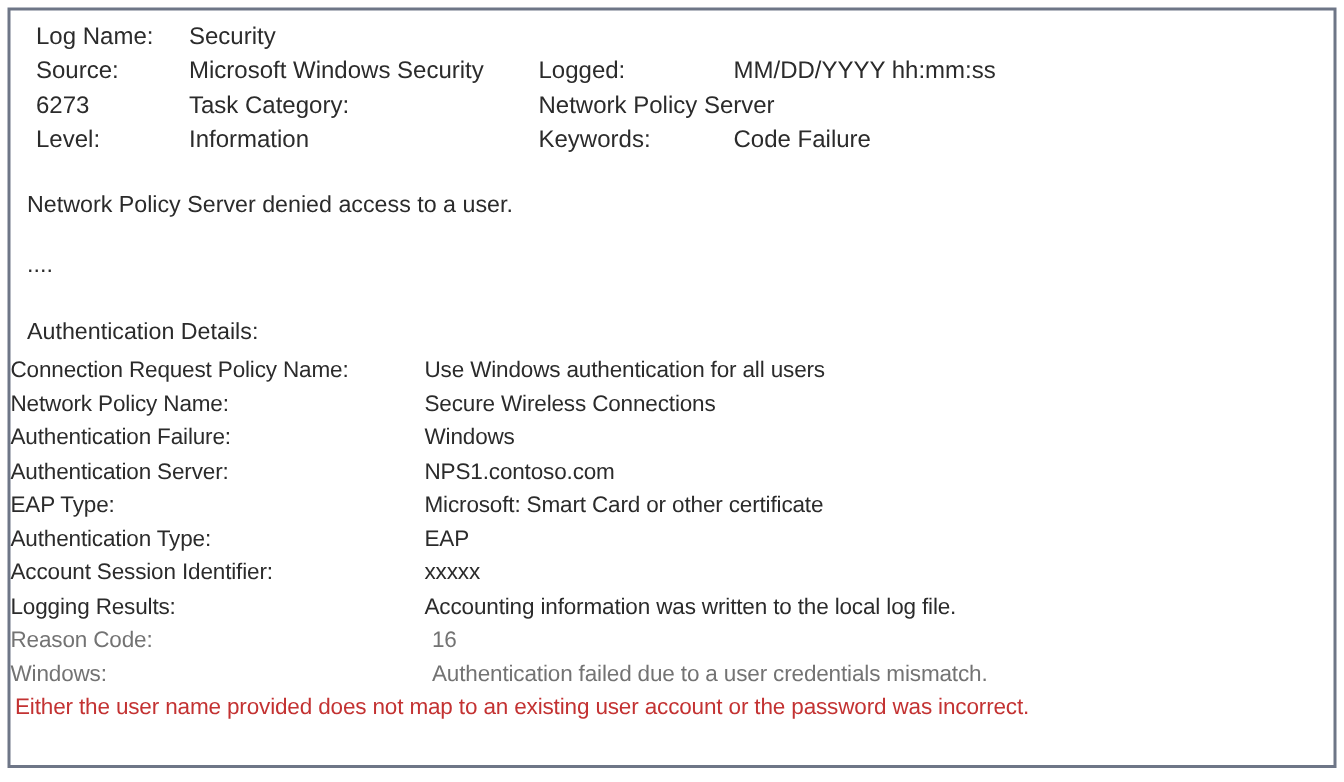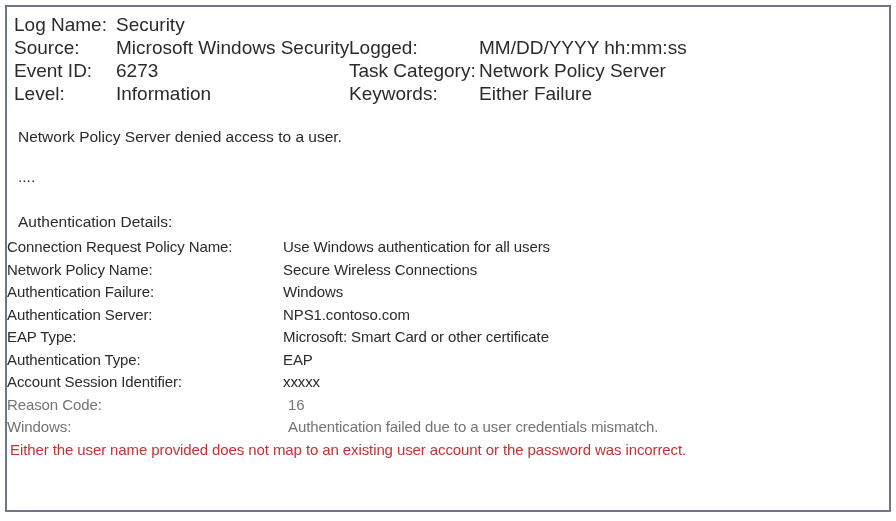--- a/index.html
+++ b/index.html
@@ -16,22 +16,22 @@
     position: absolute;
     left: 5px;
     top: 5px;
     width: 882px;
     height: 503px;
     border: 2px solid #6e7687;
     background: #ffffff;
     box-sizing: content-box;
   }
   .header-grid {
-    margin: 6px 0 0 7px;
-    font-size: 19px;
+    margin: 6px 0 0 17px;
+    font-size: 16px;
     line-height: 23px;
   }
   .hrow {
     display: grid;
     grid-template-columns: 102px 233px 130px auto;
     white-space: nowrap;
   }
   .description {
     margin: 20px 4px 0 11px;
     font-size: 15.5px;
@@ -81,30 +81,29 @@
       <span></span>
       <span></span>
     </div>
     <div class="hrow">
       <span>Source:</span>
       <span>Microsoft Windows Security</span>
       <span>Logged:</span>
       <span>MM/DD/YYYY hh:mm:ss</span>
     </div>
     <div class="hrow">
-      <span>Event ID:</span>
       <span>6273</span>
       <span>Task Category:</span>
       <span>Network Policy Server</span>
     </div>
     <div class="hrow">
       <span>Level:</span>
       <span>Information</span>
       <span>Keywords:</span>
-      <span>Either Failure</span>
+      <span>Code Failure</span>
     </div>
   </div>
 
   <div class="description">Network Policy Server denied access to a user.</div>
 
   <div class="ellipsis">....</div>
 
   <div class="auth-title">Authentication Details:</div>
 
   <div class="auth-rows">
@@ -129,20 +128,24 @@
       <span class="aval">Microsoft: Smart Card or other certificate</span>
     </div>
     <div class="arow">
       <span class="alabel">Authentication Type:</span>
       <span class="aval">EAP</span>
     </div>
     <div class="arow">
       <span class="alabel">Account Session Identifier:</span>
       <span class="aval">xxxxx</span>
     </div>
+    <div class="arow">
+      <span class="alabel">Logging Results:</span>
+      <span class="aval">Accounting information was written to the local log file.</span>
+    </div>
     <div class="arow red">
       <span class="alabel">Reason Code:</span>
       <span class="aval">16</span>
     </div>
     <div class="arow red">
       <span class="alabel">Windows:</span>
       <span class="aval">Authentication failed due to a user credentials mismatch.</span>
     </div>
   </div>
 

